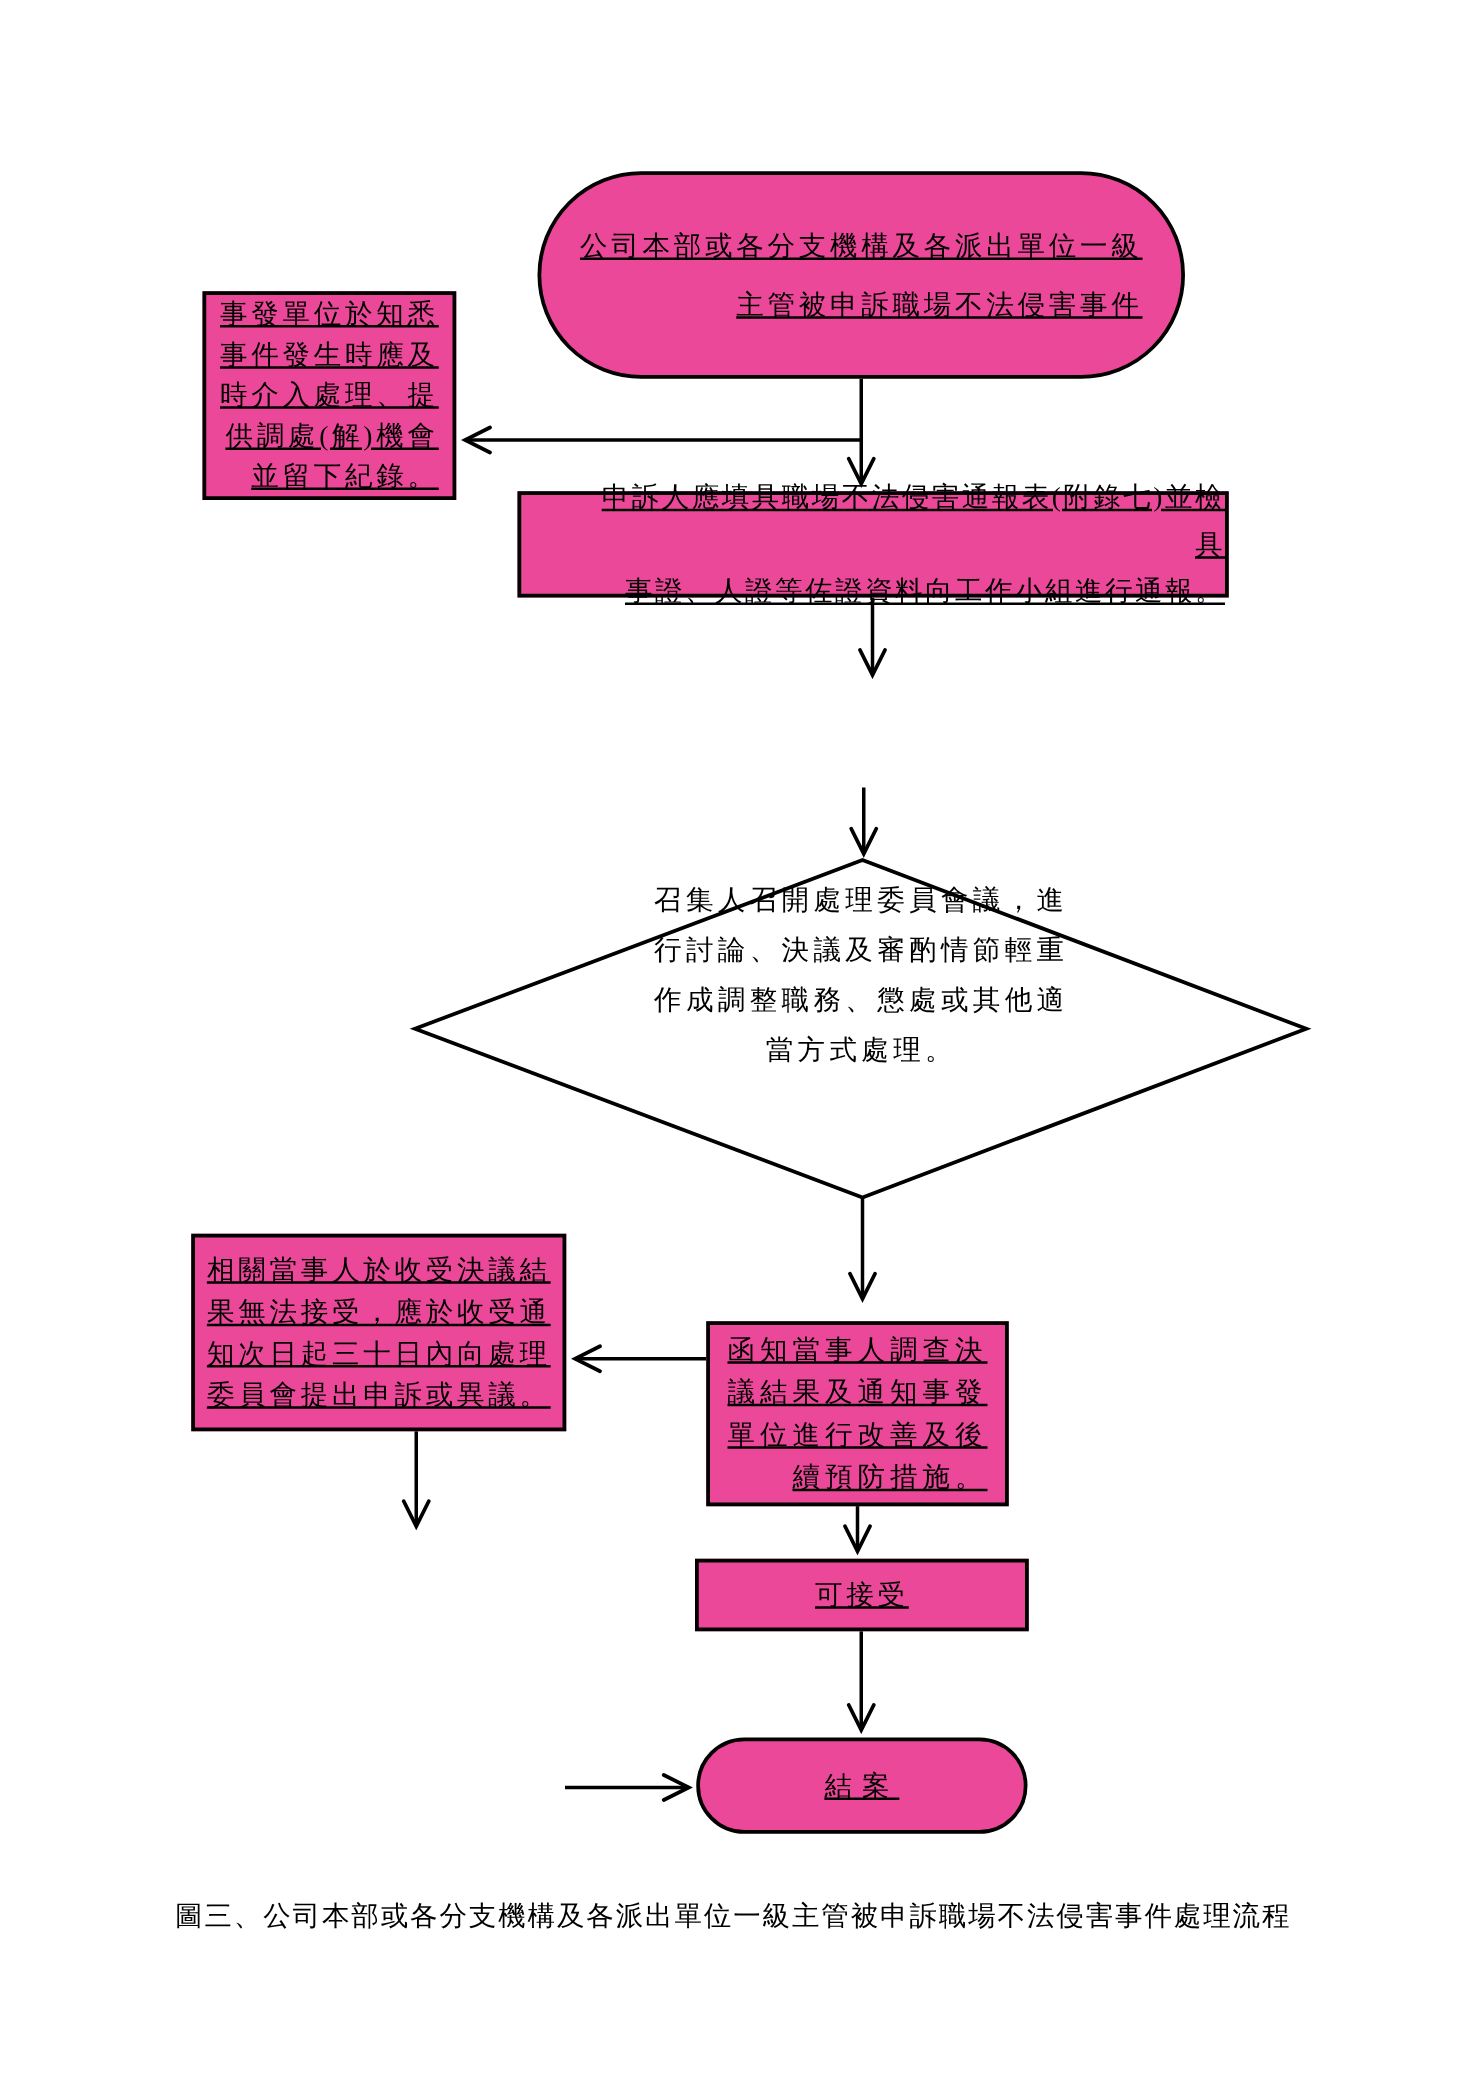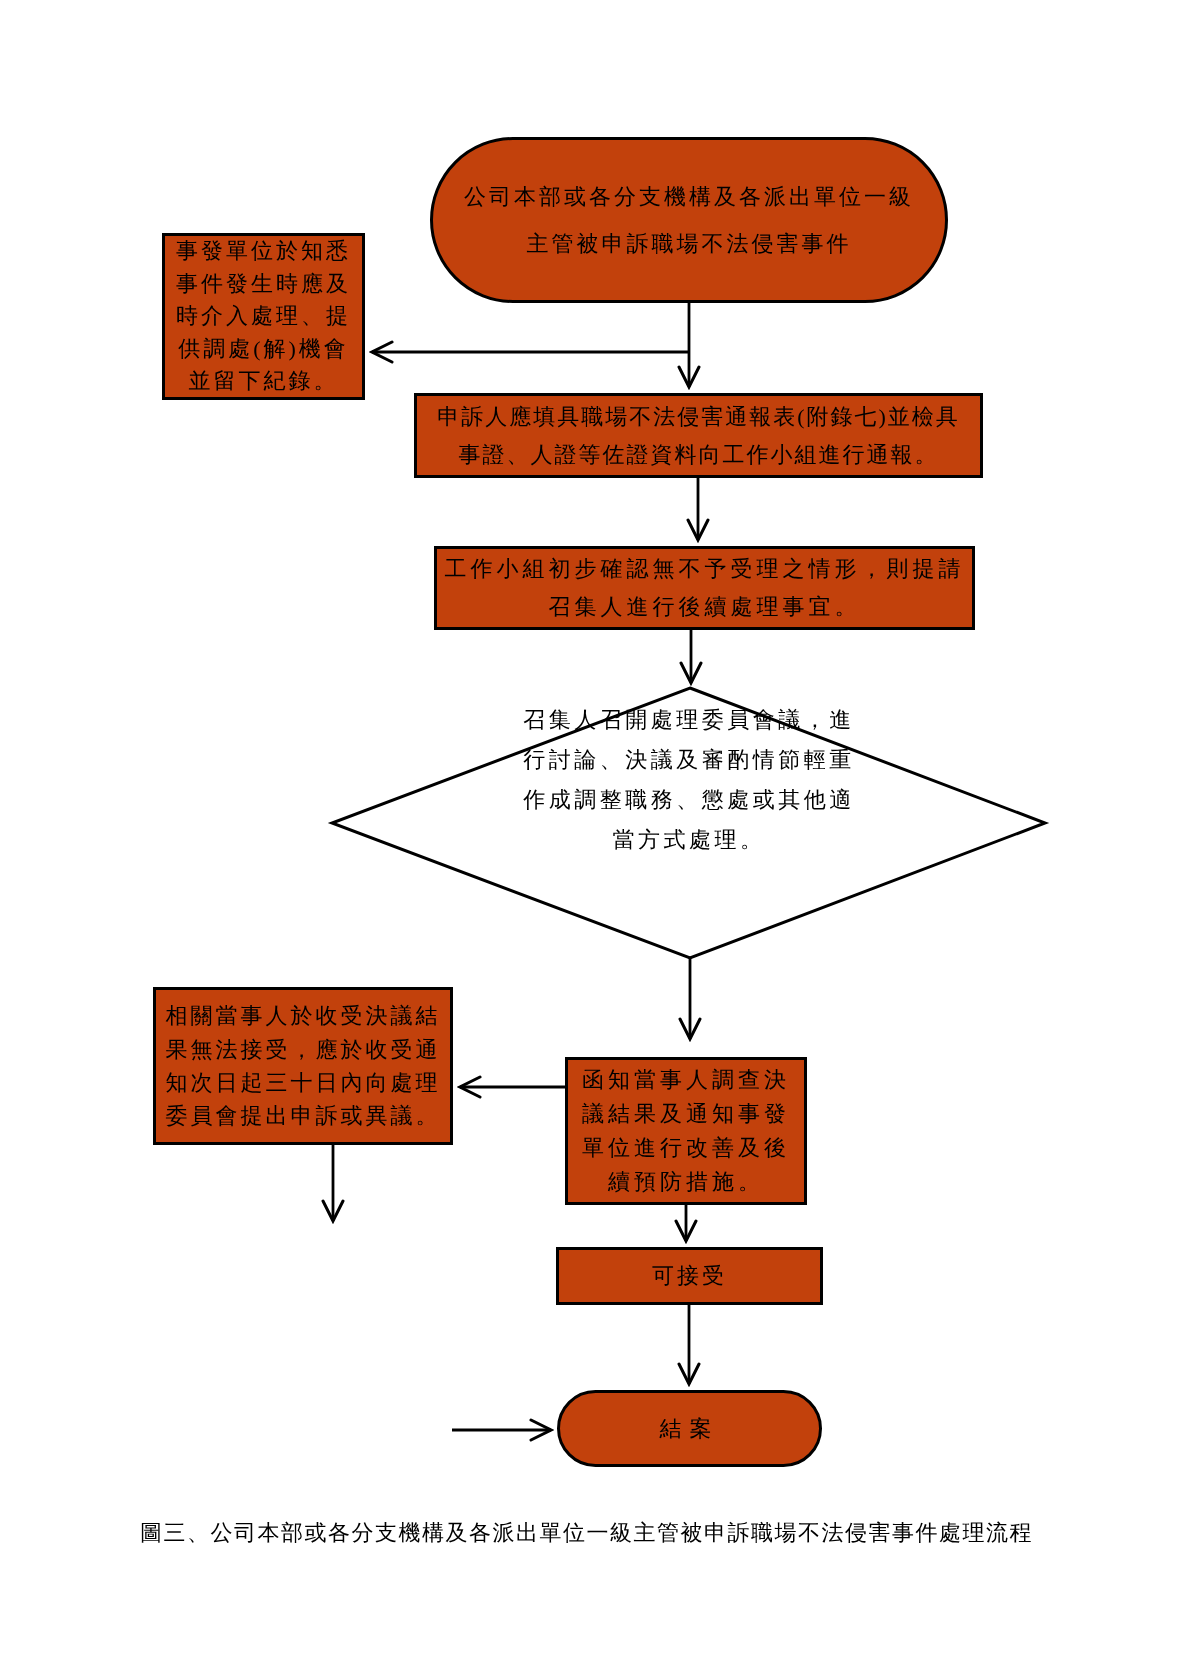--- a/index.html
+++ b/index.html
@@ -19,43 +19,44 @@
   #connector-layer {
     position: absolute;
     left: 0; top: 0;
     width: 1185px; height: 1678px;
     z-index: 1;
   }
   .node {
     position: absolute;
     box-sizing: border-box;
     border: 3px solid #000000;
-    background: #c2410c;
+    background: #ec4899;
     display: flex;
     align-items: center;
     justify-content: center;
-    text-align: center;
+    text-align: right;
     white-space: pre-line;
     font-size: 22px;
     letter-spacing: 3px;
     line-height: 1.6;
     z-index: 2;
+    text-decoration: underline;
   }
   #n-start {
     left: 430px; top: 137px; width: 518px; height: 166px;
     border-radius: 85px;
     line-height: 2.15;
   }
   #n-early {
     left: 162px; top: 233px; width: 203px; height: 167px;
     line-height: 1.48;
   }
   #n-report {
     left: 414px; top: 393px; width: 569px; height: 85px;
-    line-height: 1.72; letter-spacing: 2px;
+    line-height: 1.72; letter-spacing: 2px; padding-left: 44px;
   }
   #n-workgroup {
     left: 434px; top: 546px; width: 541px; height: 84px;
     line-height: 1.75; letter-spacing: 4px;
   }
   .diamond-label {
     position: absolute;
     left: 507px; top: 700px; width: 364px; height: 246px;
     display: flex; align-items: flex-start; justify-content: center;
     text-align: center;
@@ -126,22 +127,20 @@
 
   <div id="n-early" class="node">事發單位於知悉
 事件發生時應及
 時介入處理、提
 供調處(解)機會
 並留下紀錄。</div>
 
   <div id="n-report" class="node">申訴人應填具職場不法侵害通報表(附錄七)並檢具
 事證、人證等佐證資料向工作小組進行通報。</div>
 
-  <div id="n-workgroup" class="node">工作小組初步確認無不予受理之情形，則提請
-召集人進行後續處理事宜。</div>
 
   <div class="diamond-label">召集人召開處理委員會議，進
 行討論、決議及審酌情節輕重
 作成調整職務、懲處或其他適
 當方式處理。</div>
 
   <div id="n-appeal" class="node">相關當事人於收受決議結
 果無法接受，應於收受通
 知次日起三十日內向處理
 委員會提出申訴或異議。</div>

